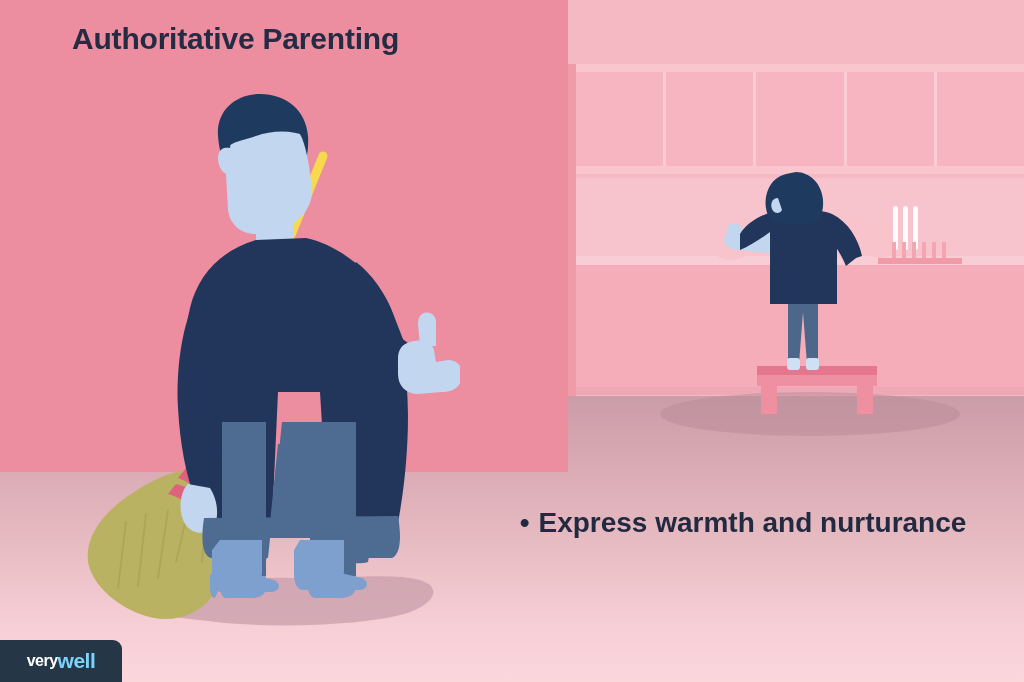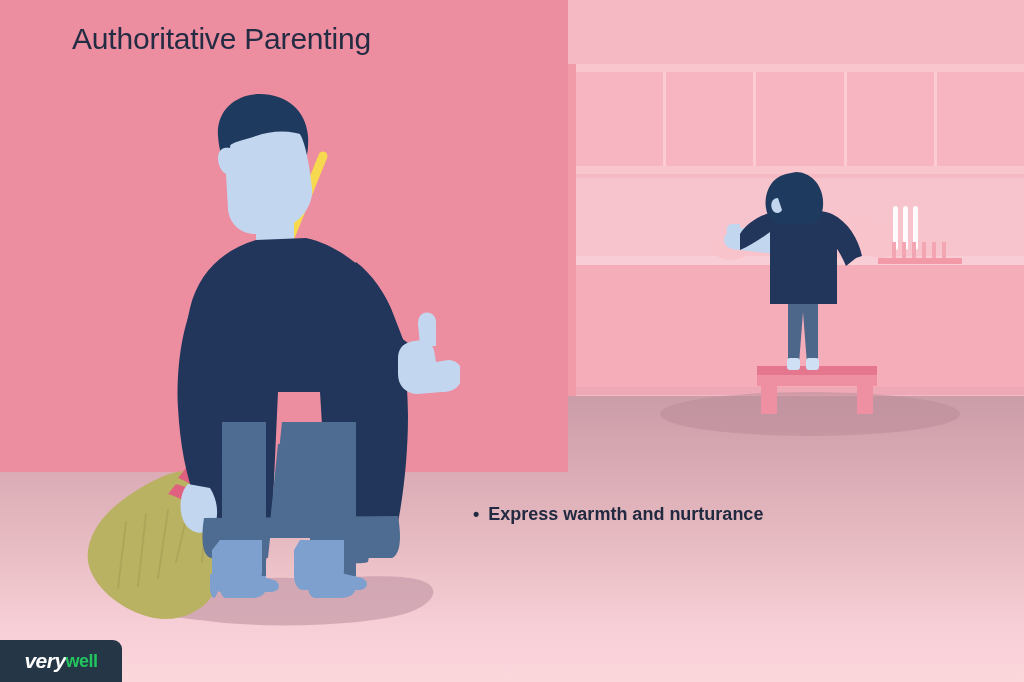--- a/index.html
+++ b/index.html
@@ -41,39 +41,39 @@
   #rack{left:878px;top:258px;width:84px;height:6px;background:#f29aa8;}
   .tine{position:absolute;width:4px;height:16px;background:#f3a5b2;top:242px;}
   .plate{position:absolute;width:5px;height:44px;background:#ffffff;border-radius:3px;top:206px;opacity:.92;}
 
   
   #left-panel{left:0;top:0;width:568px;height:472px;background:#ed8da0;}
 
   
   #title{
     left:72px;top:22px;width:480px;
-    font-size:30px;font-weight:normal;color:#232c43;letter-spacing:-.2px;
+    font-size:30px;font-weight:bold;color:#232c43;letter-spacing:-.2px;
   }
 
   
   #bullets{left:473px;top:500px;width:540px;}
   .bullet{
-    font-size:18px;font-weight:bold;color:#212a40;
-    line-height:1.65;white-space:nowrap;
+    font-size:28px;font-weight:bold;color:#212a40;
+    line-height:1.65;white-space:nowrap;text-align:center;
   }
   .bullet .dot{display:inline-block;margin-right:9px;}
 
   
   #logo{
     left:0;bottom:0;width:122px;height:42px;
     background:#253746;border-top-right-radius:9px;
     display:flex;align-items:center;justify-content:center;
   }
-  #logo .very{color:#ffffff;font-size:21px;font-weight:bold;letter-spacing:-.5px;font-style:italic;}
-  #logo .well{color:#22c55e;font-size:18px;font-weight:bold;letter-spacing:-.5px;}
+  #logo .very{color:#ffffff;font-size:16px;font-weight:bold;letter-spacing:-.5px;}
+  #logo .well{color:#7dd3fc;font-size:21px;font-weight:bold;letter-spacing:-.5px;}
 
   
   svg{display:block;}
 </style>
 </head>
 <body>
 
 <div id="stage">
 
   <div class="layer" id="bg-base"></div>

